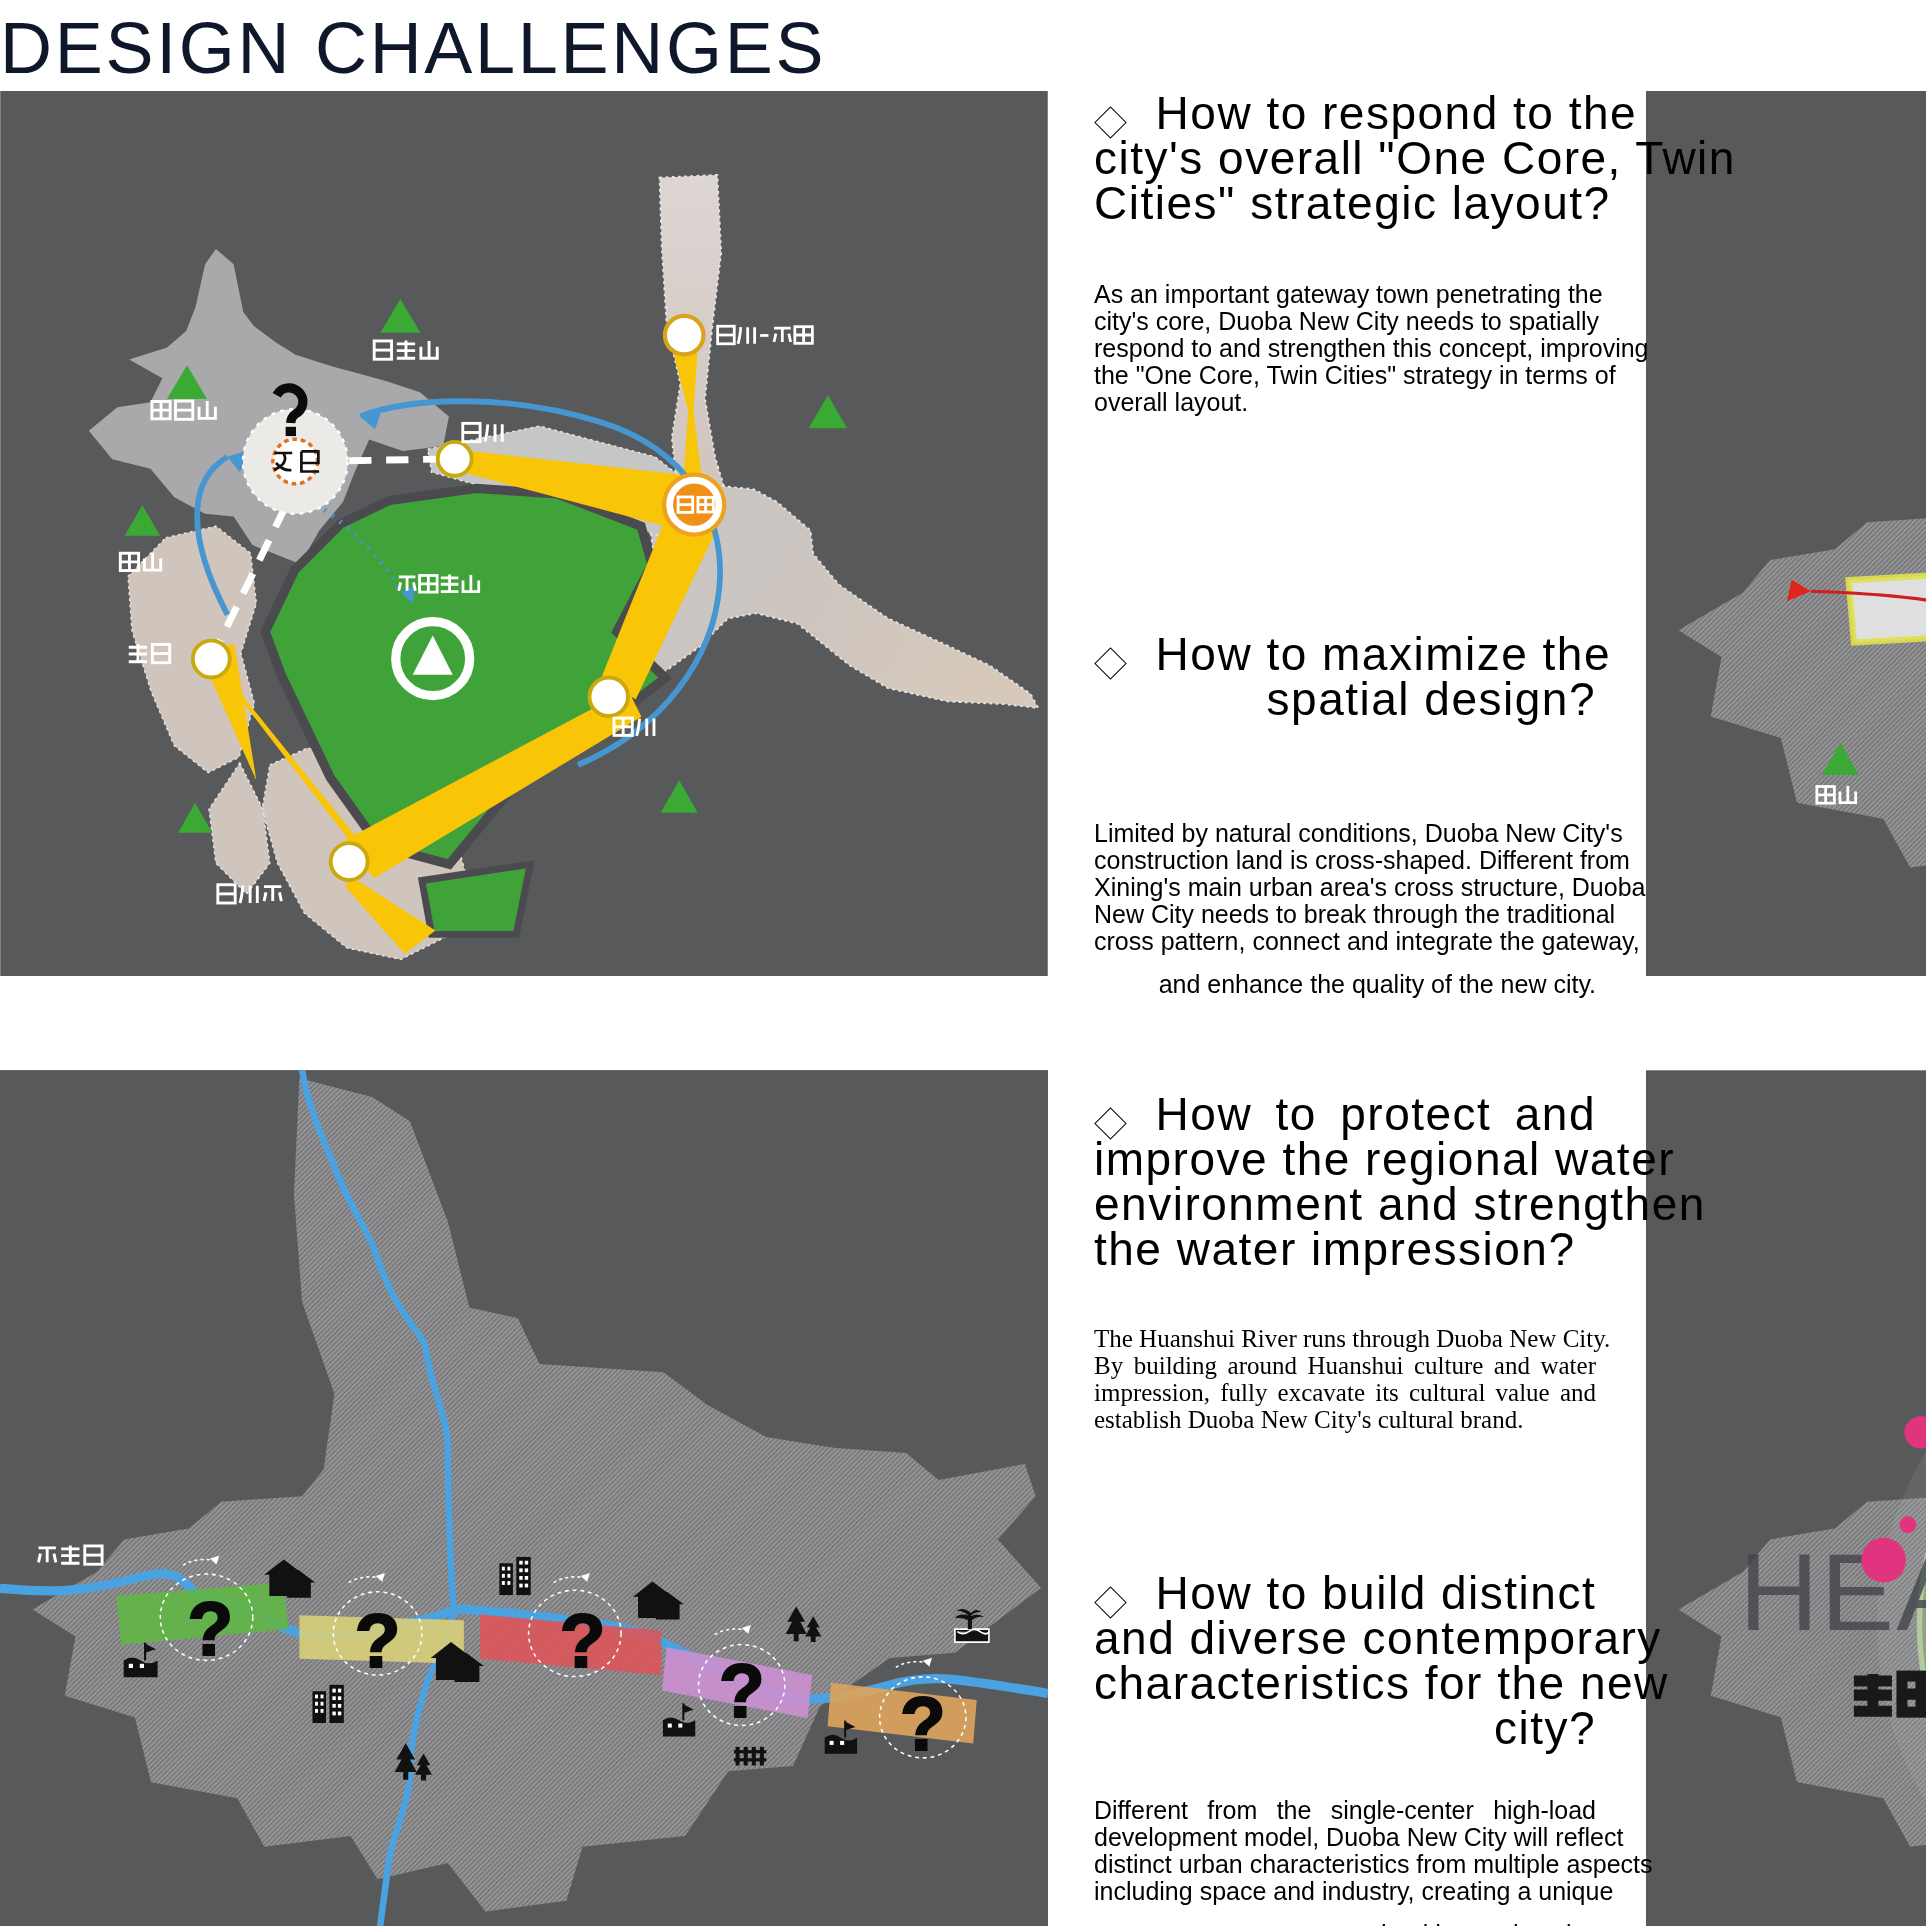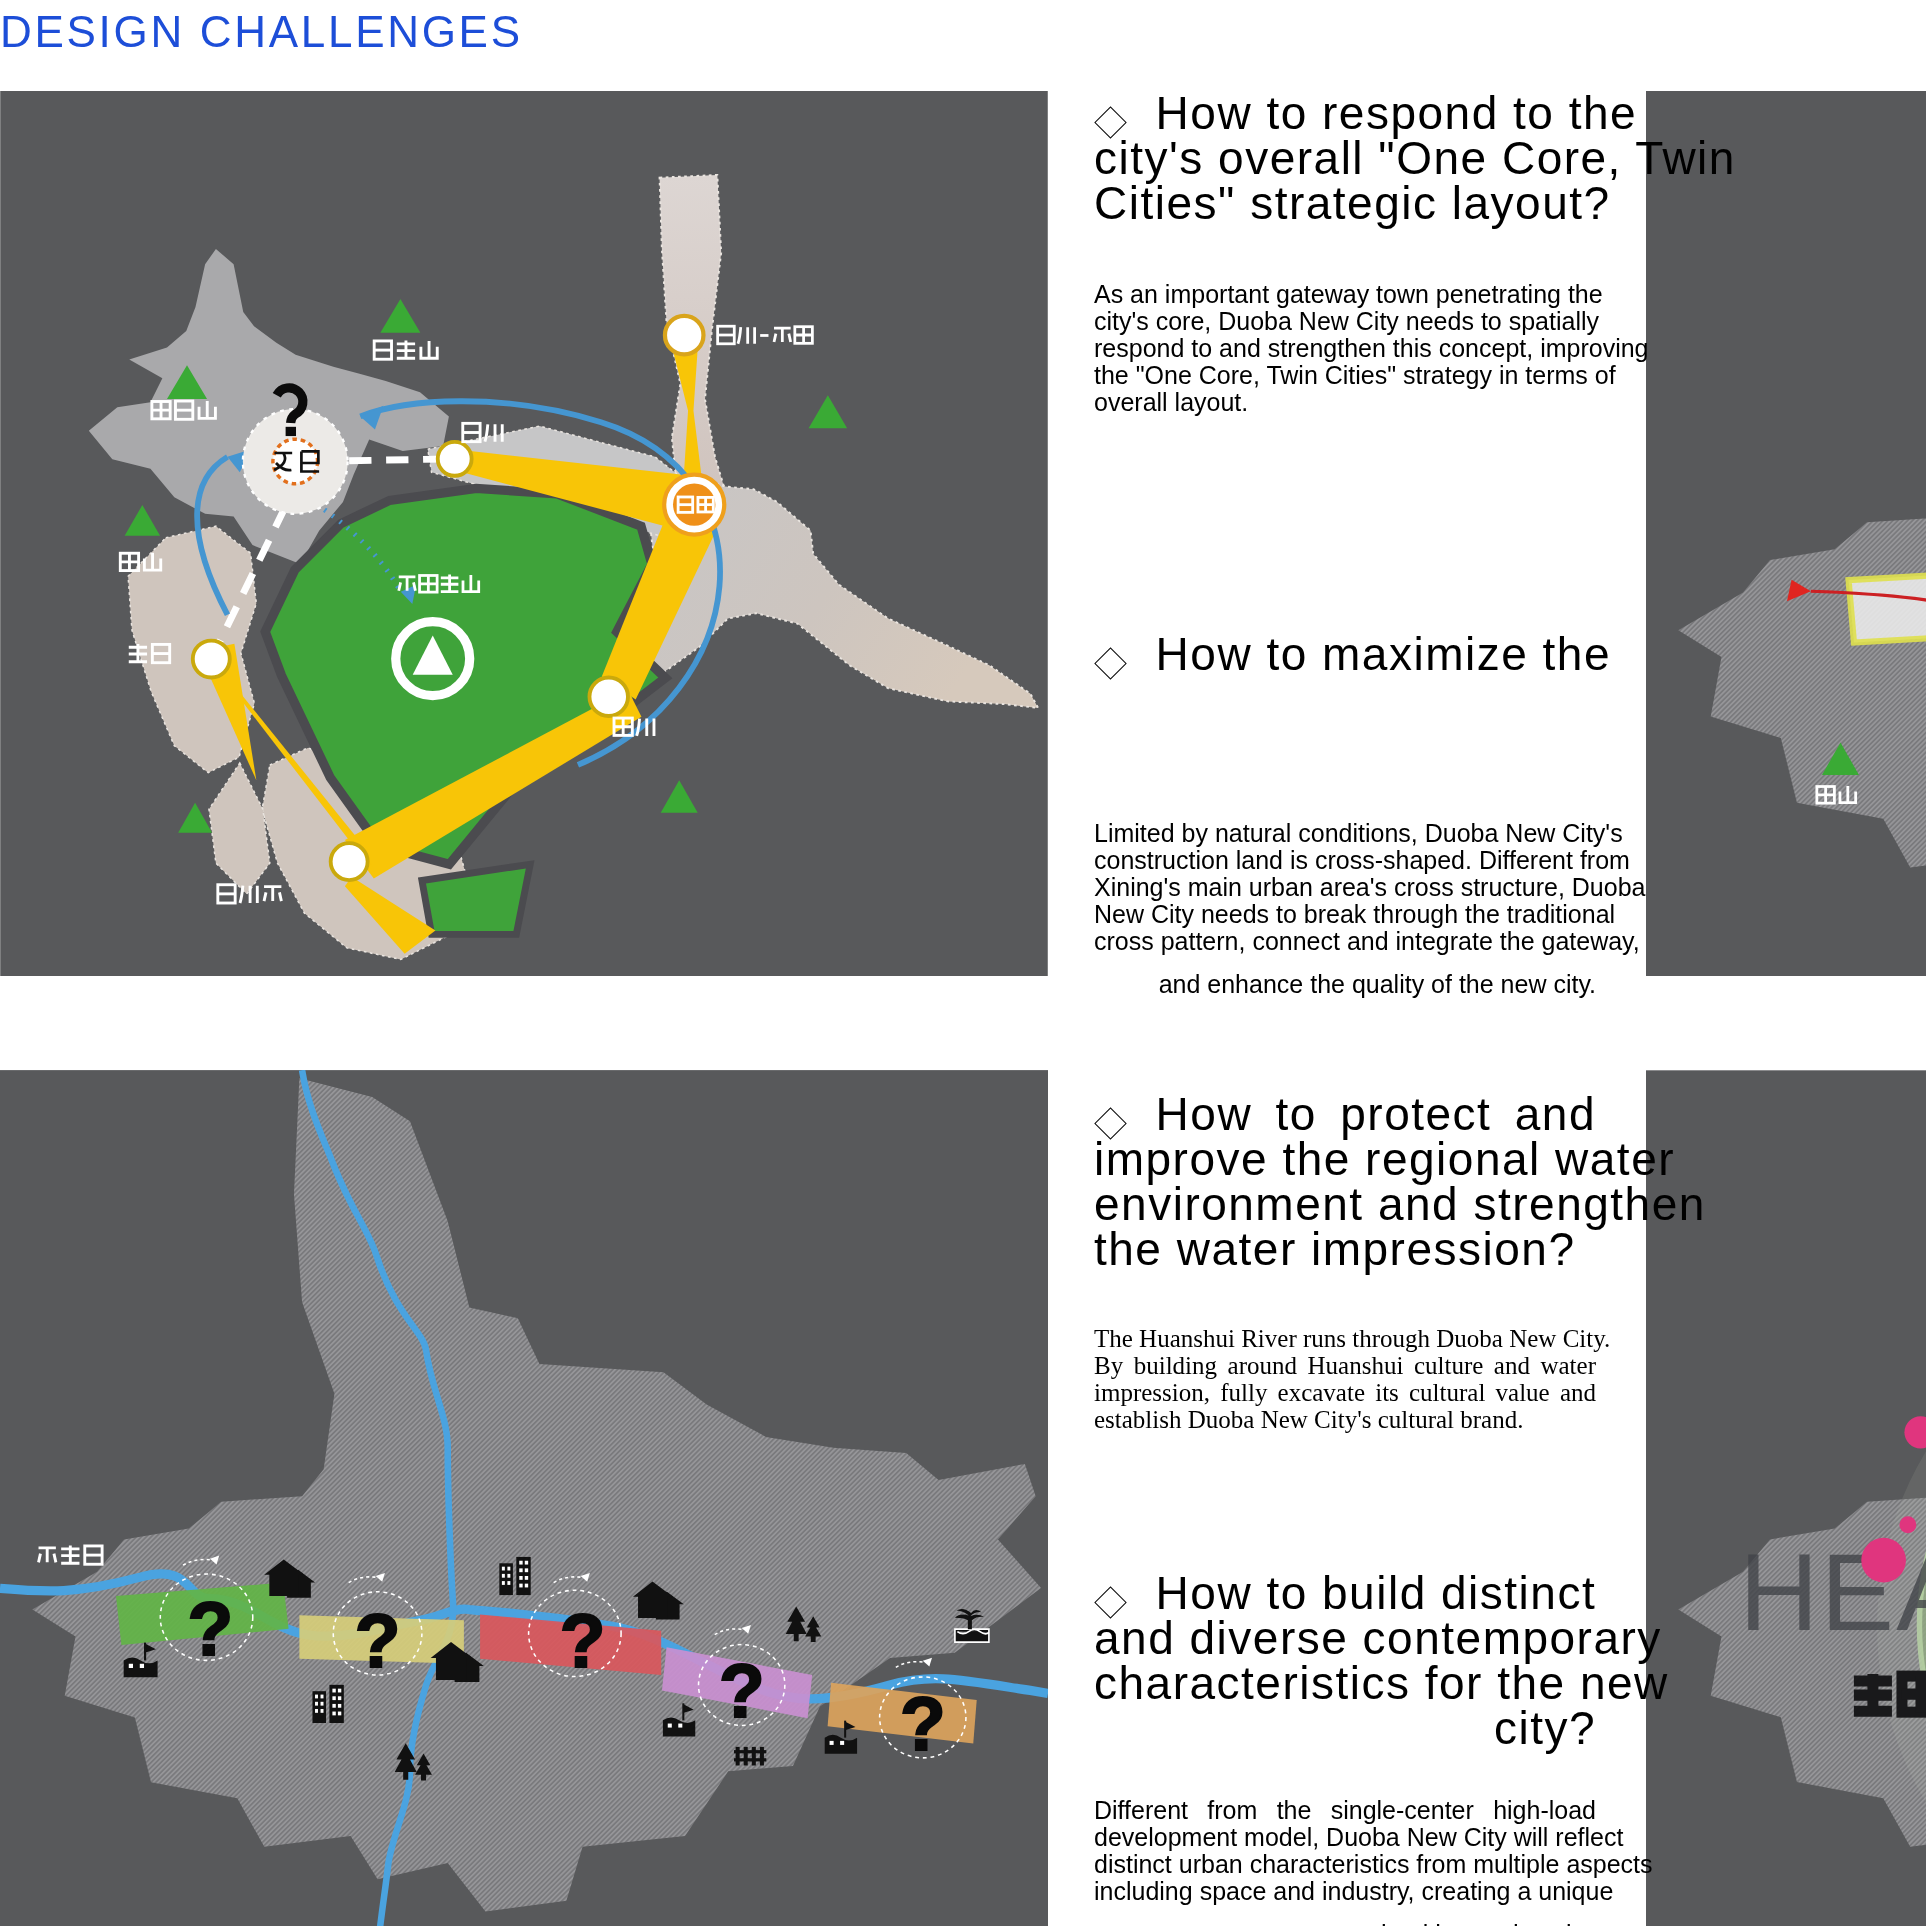--- a/index.html
+++ b/index.html
@@ -1,19 +1,19 @@
 <!DOCTYPE html>
 <html style="font-size:6.2px"><head>
 <meta charset="utf-8">
 <style>
   html,body{margin:0;padding:0;}
   body{width:2703px;height:1950px;background:#ffffff;position:relative;overflow:hidden;
        font-family:"Liberation Sans", sans-serif;}
   .abs{position:absolute;}
-  #title{left:0px;top:7.3px;font-size:44px;color:#1d4ed8;letter-spacing:2.7px;white-space:nowrap;}
+  #title{left:0px;top:7.3px;font-size:72px;color:#0f172a;letter-spacing:2.7px;white-space:nowrap;}
   .hblock{left:1094px;width:502px;color:#000;}
   .hline{height:45px;line-height:45px;font-size:46px;letter-spacing:1.5px;text-align:justify;text-align-last:justify;white-space:nowrap;}
   .hline.last-left{text-align-last:left;}
   .hline.last-right{text-align-last:right;}
   .pline{height:27px;line-height:27px;font-size:25px;text-align:justify;text-align-last:justify;white-space:nowrap;}
   .pline.last-left{text-align-last:left;}
   .pline.last-right{text-align-last:right;margin-top:16px;}
   .dia{display:inline-block;width:21px;height:21px;border:1.9px solid #0a0a0a;transform:rotate(45deg);margin:0 34px 0 4.6px;vertical-align:-5.4px;background:transparent;}
   svg{display:block;}
 </style>
@@ -519,20 +519,21 @@
 <div class="abs hblock" style="top:281px;" id="p1b">
   <div class="pline">As an important gateway town penetrating the</div>
   <div class="pline">city's core, Duoba New City needs to spatially</div>
   <div class="pline">respond to and strengthen this concept, improving</div>
   <div class="pline">the "One Core, Twin Cities" strategy in terms of</div>
   <div class="pline last-left">overall layout.</div>
 </div>
 
 <div class="abs hblock" style="top:632px;" id="h2b">
   <div class="hline"><span class="dia"></span>How to maximize the</div>
+  <div class="hline last-right">spatial design?</div>
 </div>
 
 <div class="abs hblock" style="top:820px;" id="p2b">
   <div class="pline">Limited by natural conditions, Duoba New City's</div>
   <div class="pline">construction land is cross-shaped. Different from</div>
   <div class="pline">Xining's main urban area's cross structure, Duoba</div>
   <div class="pline">New City needs to break through the traditional</div>
   <div class="pline">cross pattern, connect and integrate the gateway,</div>
   <div class="pline last-right">and enhance the quality of the new city.</div>
 </div>

